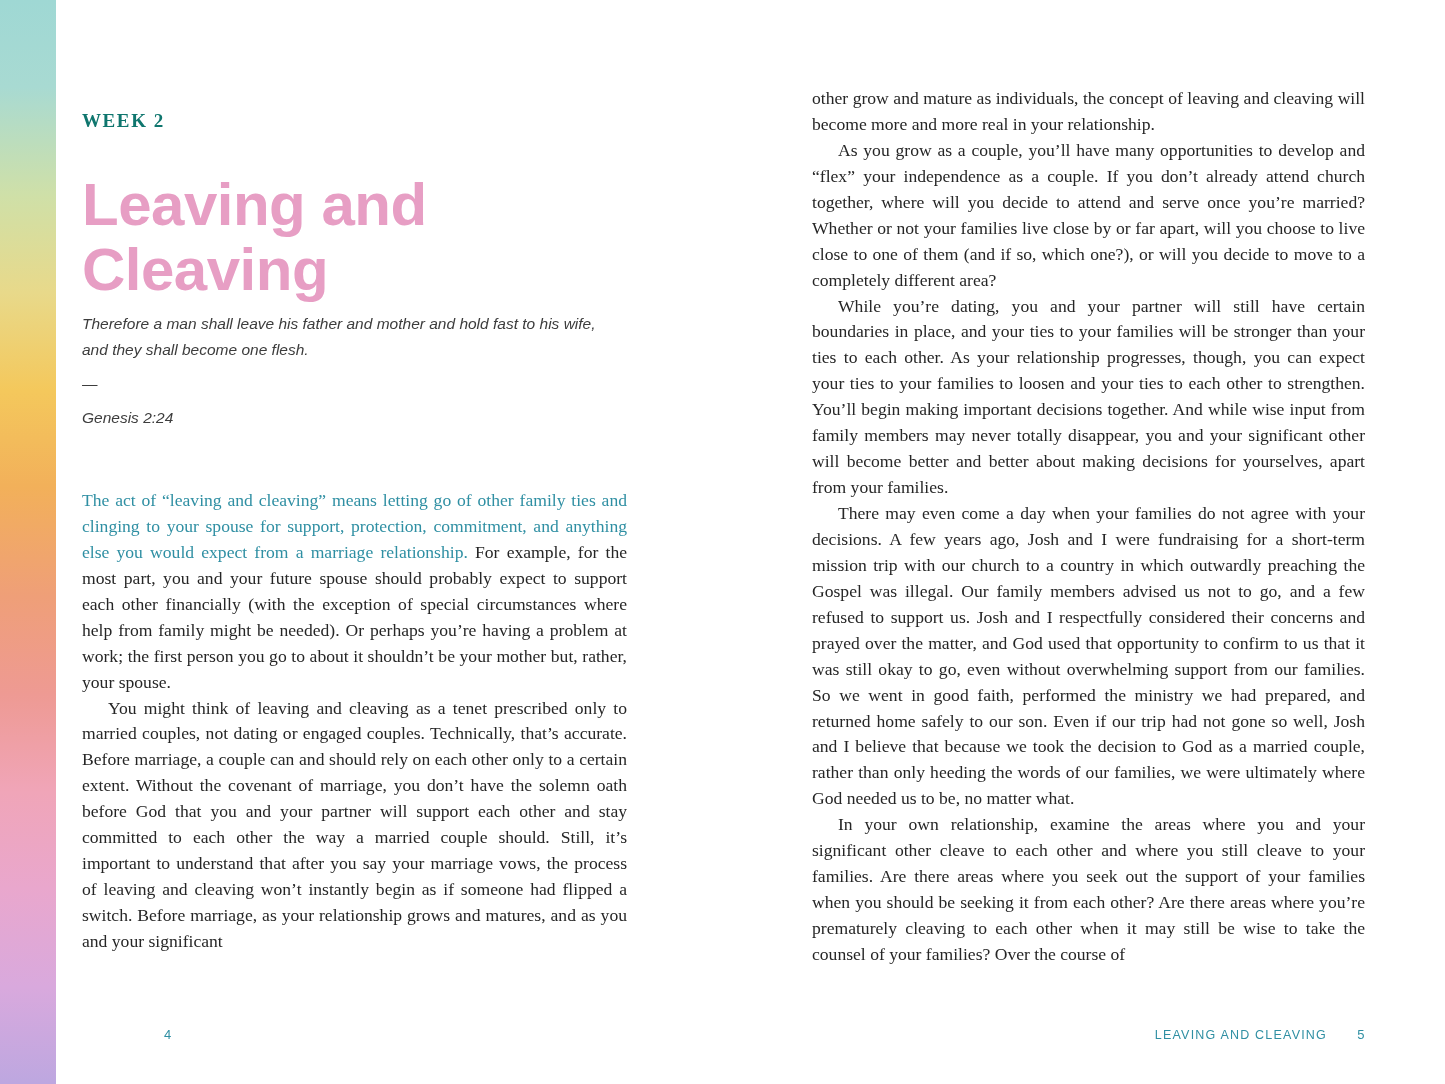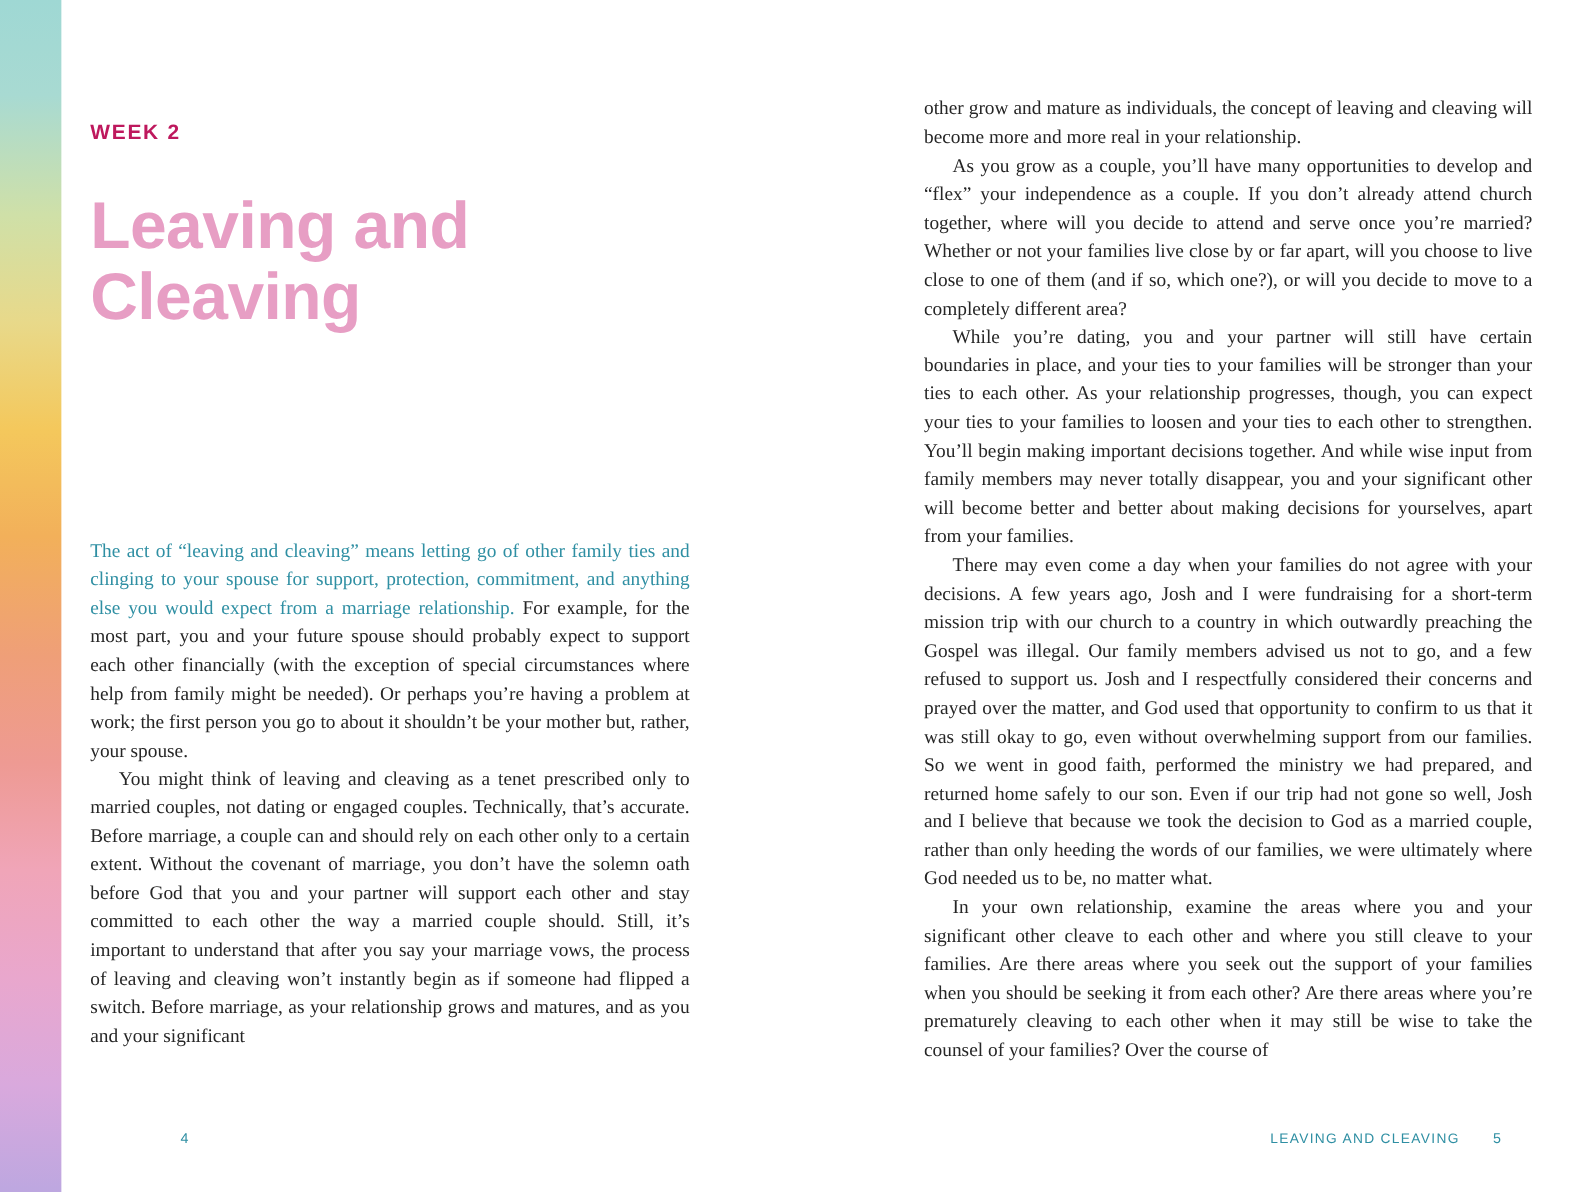--- a/index.html
+++ b/index.html
@@ -64,25 +64,25 @@
     left: 812px;
     top: 0;
     width: 553px;
     height: 1084px;
   }
 
   .week-label {
     position: absolute;
     top: 110px;
     left: 0;
-    font-family: Liberation Sans, sans-serif;
+    font-family: Liberation Serif, serif;
     font-weight: bold;
     font-size: 19px;
     letter-spacing: 1.6px;
-    color: #be185d;
+    color: #0f766e;
   }
   .chapter-title {
     position: absolute;
     top: 133px;
     left: 0;
     width: 540px;
     font-family: "Liberation Sans", sans-serif;
     font-weight: bold;
     font-size: 60px;
     line-height: 1.08;
@@ -128,21 +128,20 @@
   .body-col p.first {
     text-indent: 0;
   }
   .lede {
     color: #2f8fa3;
   }
 
   .col-right .body-col {
     top: 86px;
     width: 553px;
-    margin-left: 28px;
   }
 
   
   .folio {
     position: absolute;
     bottom: 42px;
     font-family: "Liberation Sans", sans-serif;
     font-size: 13px;
     color: #2f8fa3;
     letter-spacing: 0.5px;
@@ -168,20 +167,25 @@
 
 <div class="page">
 
   <div class="gradient-bar"></div>
   <div class="gutter"></div>
 
   <div class="col-left">
     <div class="week-label">WEEK 2</div>
     <h1 class="chapter-title">Leaving and Cleaving</h1>
 
+    <div class="verse">
+      <span>Therefore a man shall leave his father and mother and hold fast to his wife, and they shall become one flesh.</span>
+      <span class="dash">—</span>
+      <span class="ref">Genesis 2:24</span>
+    </div>
 
     <div class="body-col">
       <p class="first"><span class="lede">The act of “leaving and cleaving” means letting go of other family ties and clinging to your spouse for support, protection, commitment, and anything else you would expect from a marriage relationship.</span><span> For example, for the most part, you and your future spouse should probably expect to support each other financially (with the exception of special circumstances where help from family might be needed). Or perhaps you’re having a problem at work; the first person you go to about it shouldn’t be your mother but, rather, your spouse.</span></p>
       <p>You might think of leaving and cleaving as a tenet prescribed only to married couples, not dating or engaged couples. Technically, that’s accurate. Before marriage, a couple can and should rely on each other only to a certain extent. Without the covenant of marriage, you don’t have the solemn oath before God that you and your partner will support each other and stay committed to each other the way a married couple should. Still, it’s important to understand that after you say your marriage vows, the process of leaving and cleaving won’t instantly begin as if someone had flipped a switch. Before marriage, as your relationship grows and matures, and as you and your significant</p>
     </div>
 
     <div class="folio folio-left">4</div>
   </div>
 
   <div class="col-right">

